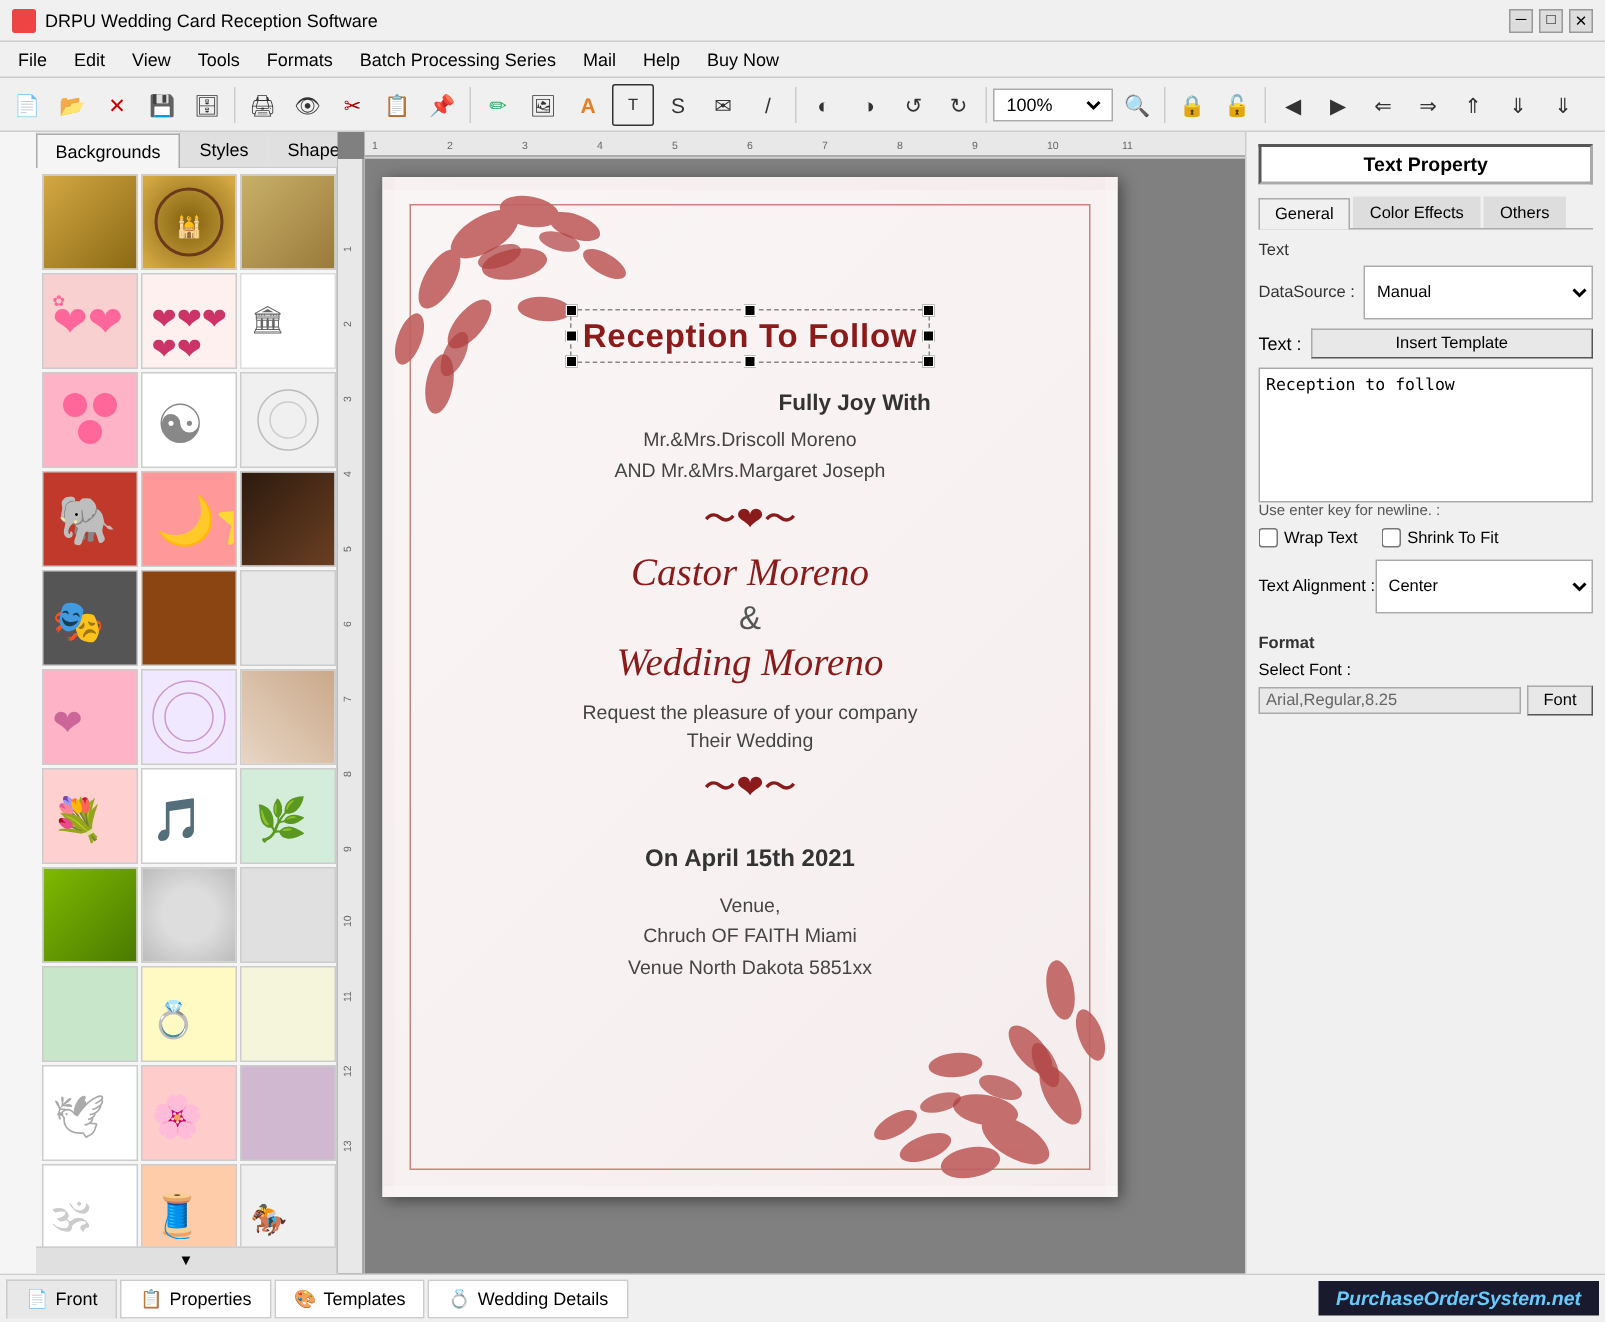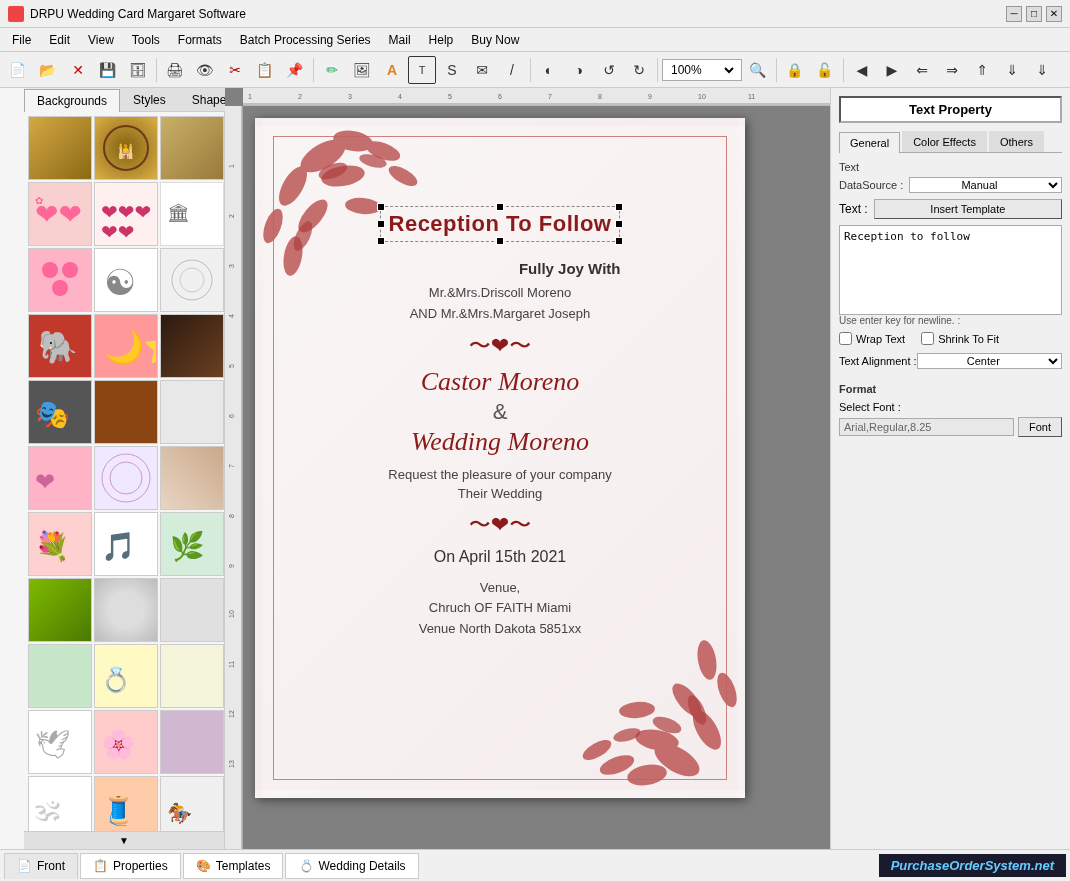--- a/index.html
+++ b/index.html
@@ -243,21 +243,21 @@
       color: #8B1a1a;
       letter-spacing: 0.5px;
     }
     .fully-joy { font-size: 15px; font-weight: bold; color: #333; margin-top: 8px; text-align: right; }
     .names-text { font-size: 13px; color: #444; margin-top: 6px; line-height: 1.6; }
     .divider-swirl { color: #8B1a1a; font-size: 22px; margin: 6px 0; }
     .name-script { font-family: Georgia, serif; font-style: italic; font-size: 26px; color: #8B1a1a; }
     .ampersand { font-size: 22px; color: #555; margin: 2px 0; }
     .name-script2 { font-family: Georgia, serif; font-style: italic; font-size: 26px; color: #8B1a1a; }
     .request-text { font-size: 13px; color: #444; margin-top: 8px; line-height: 1.5; }
-    .date-text { font-size: 16px; font-weight: normal; color: #333; margin-top: 8px; }
+    .date-text { font-size: 16px; font-weight: bold; color: #333; margin-top: 24px; }
     .venue-text { font-size: 13px; color: #444; margin-top: 12px; line-height: 1.6; }
 
     
     .right-panel {
       width: 240px;
       background: #f0f0f0;
       border-left: 1px solid #ccc;
       display: flex;
       flex-direction: column;
       padding: 8px;
@@ -296,23 +296,22 @@
       align-items: center;
       margin-bottom: 6px;
       font-size: 11px;
     }
     .prop-label { min-width: 70px; color: #333; }
     .prop-select {
       flex: 1;
       font-size: 11px;
       border: 1px solid #aaa;
       background: white;
-      padding: 0 4px;
+      padding: 10px 4px;
       cursor: pointer;
-      text-align: center;
     }
     .section-label { font-size: 11px; color: #333; margin-bottom: 4px; }
     .text-row { display: flex; align-items: center; margin-bottom: 6px; gap: 6px; }
     .insert-template-btn {
       background: #e8e8e8;
       border: 1px outset #aaa;
       font-size: 11px;
       padding: 3px 8px;
       cursor: pointer;
       flex: 1;
@@ -397,21 +396,21 @@
       font-style: italic;
     }
     .purchase-badge span { color: #66ccff; }
   </style>
 </head>
 <body>
 
 <div class="title-bar">
   <div class="title-bar-left">
     <span class="title-bar-icon"></span>
-    <span>DRPU Wedding Card Margaret Software</span>
+    <span>DRPU Wedding Card Reception Software</span>
   </div>
   <div class="title-bar-controls">
     <div class="title-bar-btn">─</div>
     <div class="title-bar-btn">□</div>
     <div class="title-bar-btn">✕</div>
   </div>
 </div>
 
 <div class="menu-bar">
   <span class="menu-item">File</span>

